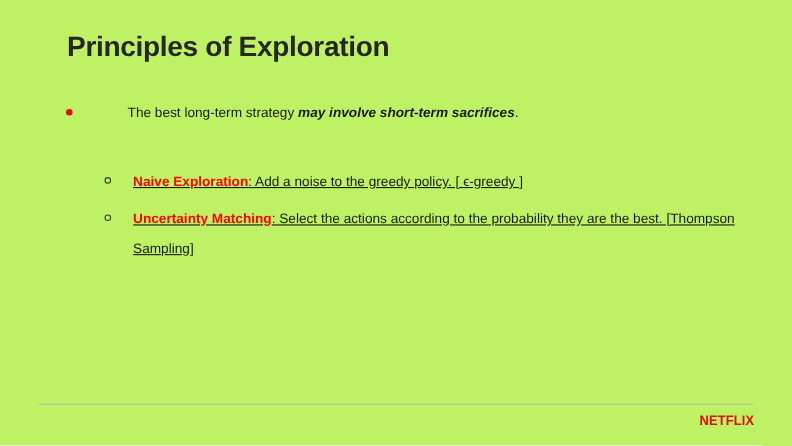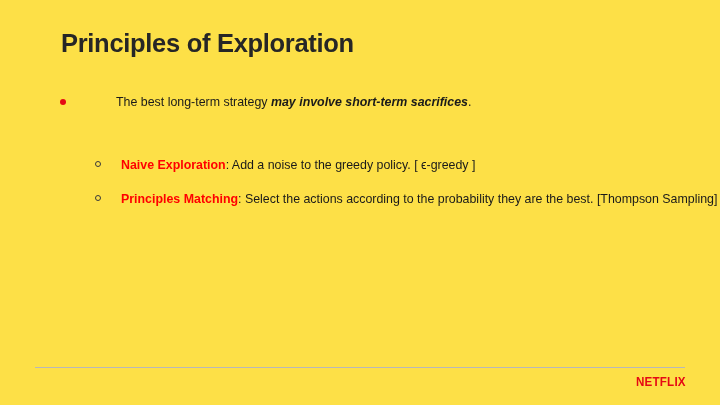--- a/index.html
+++ b/index.html
@@ -12,21 +12,21 @@
     height: 405px;
     font-family: "Liberation Sans", sans-serif;
     color: #222222;
     overflow: hidden;
     position: relative;
   }
   .slide {
     position: relative;
     width: 720px;
     height: 405px;
-    background: #fde047;
+    background: #bef264;
     box-sizing: border-box;
   }
 
   
   .slide-title {
     position: absolute;
     left: 61px;
     top: 26px;
     font-size: 25.5px;
     font-weight: bold;
@@ -66,20 +66,21 @@
     height: 33px;
   }
 
   .bullet-l2 {
     position: relative;
     padding-left: 121px;
     font-size: 12.4px;
     line-height: 27px;
     color: #1a1a1a;
     margin-top: 7px;
+    text-decoration: underline;
   }
   .bullet-l2 .marker-ring {
     position: absolute;
     left: 95px;
     top: 9px;
     width: 6px;
     height: 6px;
     border-radius: 50%;
     border: 1.3px solid #3a3a3a;
     box-sizing: border-box;
@@ -136,21 +137,21 @@
 
 
     <div class="bullet-l2">
       <span class="marker-ring"></span>
       <span class="lead">Naive Exploration</span><span>: Add a noise to the greedy policy. [ ϵ-greedy ]</span>
     </div>
 
 
     <div class="bullet-l2">
       <span class="marker-ring"></span>
-      <span class="lead">Principles Matching</span><span>:  Select the actions according to the probability they are the best. [Thompson Sampling]</span>
+      <span class="lead">Uncertainty Matching</span><span>:  Select the actions according to the probability they are the best. [Thompson Sampling]</span>
     </div>
 
   </div>
 
   <div class="footer-rule"></div>
 
   <div class="netflix-logo">NETFLIX</div>
 
 </div>
 

